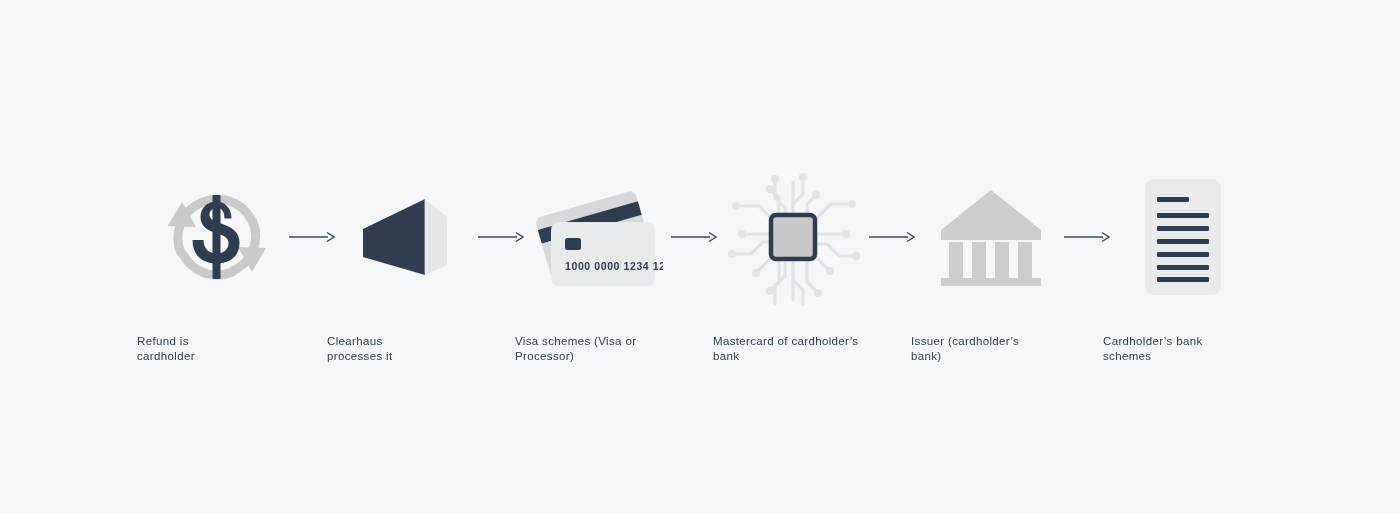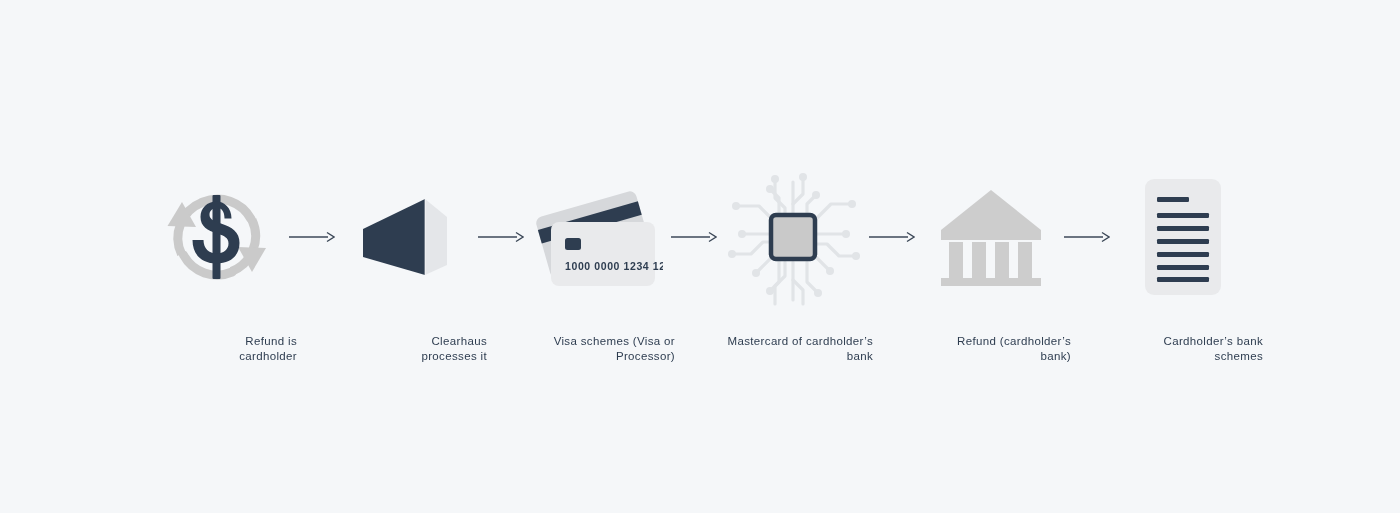--- a/index.html
+++ b/index.html
@@ -34,21 +34,21 @@
   .icon-box {
     height: 150px;
     width: 140px;
     display: flex;
     align-items: center;
     justify-content: center;
     margin-top: 162px;
   }
   .step-label {
     margin-top: 22px;
-    text-align: right;
+    text-align: left;
     font-size: 11.5px;
     line-height: 14.5px;
     letter-spacing: 0.35px;
     color: #2e3d50;
     width: 160px;
     font-family: "Liberation Sans", sans-serif;
   }
   .arrow {
     flex: 0 0 auto;
     width: 56px;
@@ -234,21 +234,21 @@
           <rect x="10" y="56" width="14" height="36"></rect>
           <rect x="33" y="56" width="14" height="36"></rect>
           <rect x="56" y="56" width="14" height="36"></rect>
           <rect x="79" y="56" width="14" height="36"></rect>
 
           <rect x="2" y="92" width="100" height="8"></rect>
         </g>
       </svg>
     </div>
     <div class="step-label">
-      <div>Refund (cardholder’s</div>
+      <div>Issuer (cardholder’s</div>
       <div>bank)</div>
     </div>
   </div>
 
   <div class="arrow gap-e">
     <svg width="46" height="14" viewBox="0 0 46 14">
       <line x1="0" y1="7" x2="39" y2="7" stroke="#3c4858" stroke-width="1.4"></line>
       <path d="M38 2.5 L45 7 L38 11.5" fill="none" stroke="#3c4858" stroke-width="1.4"></path>
     </svg>
   </div>

